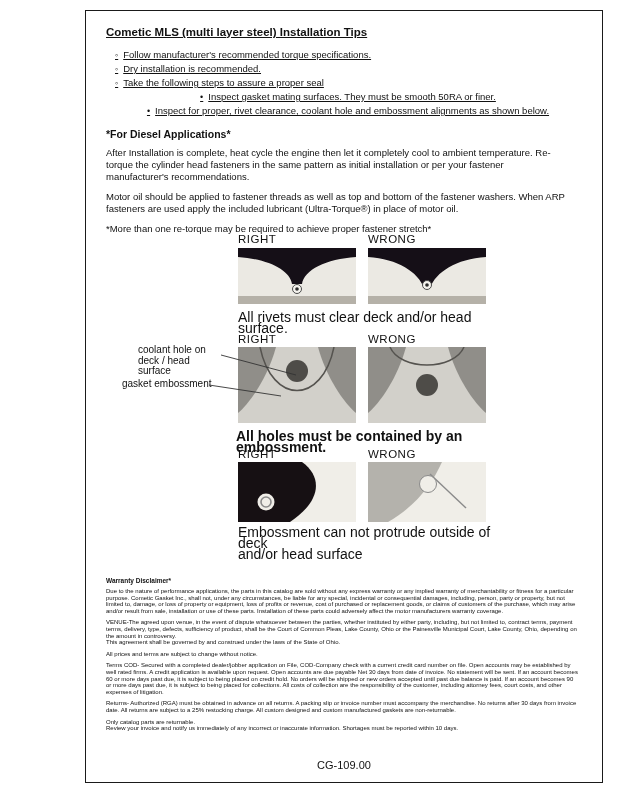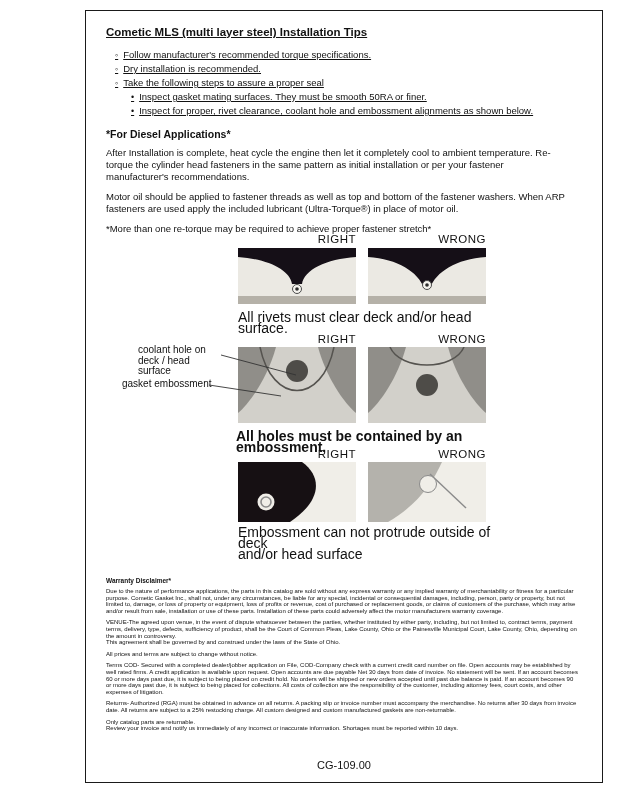--- a/index.html
+++ b/index.html
@@ -10,27 +10,27 @@
   }
   .page {
     position:absolute; left:85px; top:10px; width:518px; height:773px;
     border:1px solid #1a1a1a; box-sizing:border-box;
     padding:14px 28px 0 20px; overflow:hidden; background:#fff;
   }
   .title { font-size:11.5px; font-weight:bold; text-decoration:underline; line-height:14px; margin-bottom:7px; }
   ul.tips { list-style:none; margin:9px; padding:0; font-size:9.5px; line-height:13px;text-decoration:underline; }
   ul.tips li { position:relative; }
   li.b::before { content:"◦"; margin-right:5px; font-size:9px; }
-  li.sub { padding-left:16px; }
+  li.sub { padding-left:16px;text-align:center; }
   li.sub::before { content:"•"; margin-right:5px; font-size:9px; }
   .diesel-heading { font-size:10.5px; font-weight:bold; margin:10px 0 6px; line-height:13px; }
   .para { font-size:9.5px; line-height:12px; width:460px; margin:0 0 8px; }
   .note { font-size:9.5px; line-height:12px; margin-top:8px; }
 
-  .dhead { position:absolute; width:118px; text-align:right; font-size:11.5px; letter-spacing:0.5px; }
+  .dhead { position:absolute; width:118px; text-align:left; font-size:11.5px; letter-spacing:0.5px; }
   .panel { position:absolute; width:118px; }
   .panel svg { display:block; width:118px; }
   .dcap { position:absolute; font-size:14px; line-height:11px; white-space:pre-line; }
   .dlabel { position:absolute; font-size:10px; line-height:10.5px; white-space:pre-line; }
   .leader { position:absolute; left:95px; top:330px; width:125px; height:75px; }
 
   .disc { position:absolute; left:20px; top:566px; width:474px; }
   .disc-h { font-size:6.5px; font-weight:bold; margin:0 0 4px; }
   .disc p { font-size:6px; line-height:6.6px; margin:0 0 5px; white-space:pre-line; }
   .footer { position:absolute; left:0; right:0; top:748px; text-align:center; font-size:11px; }

